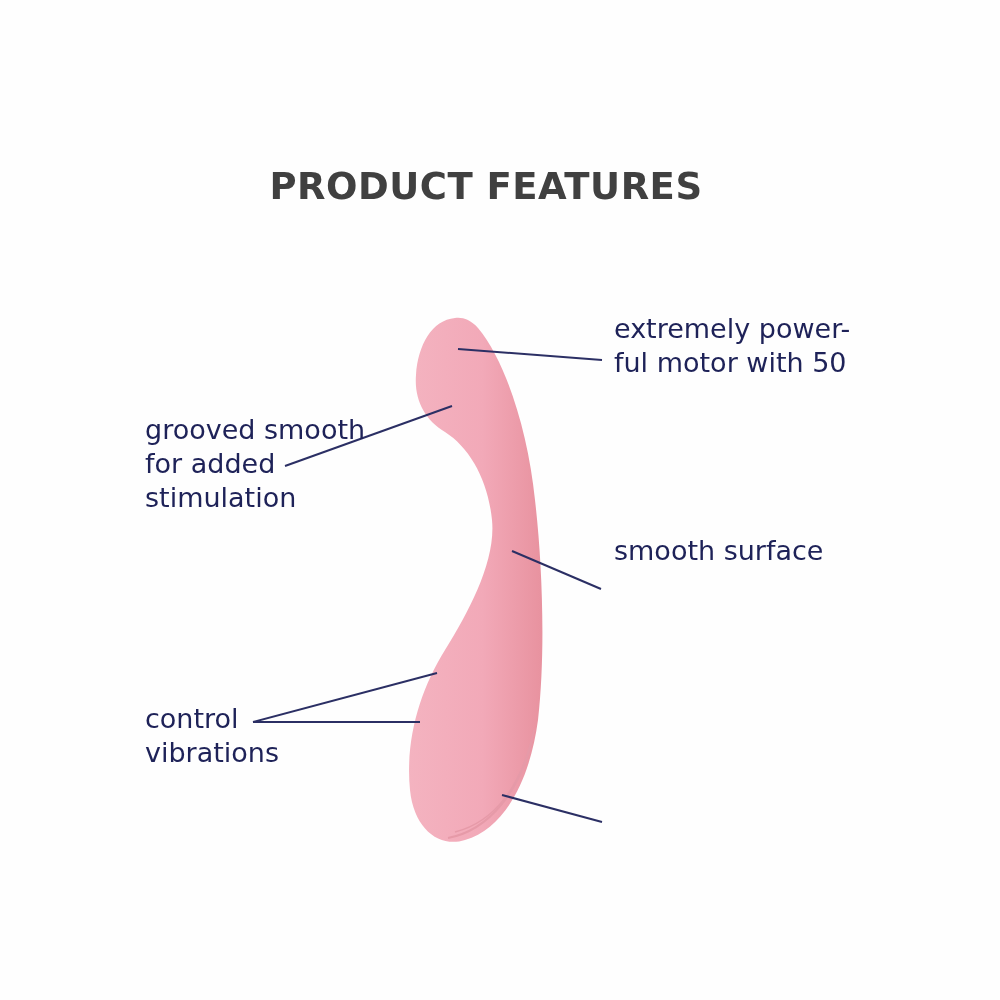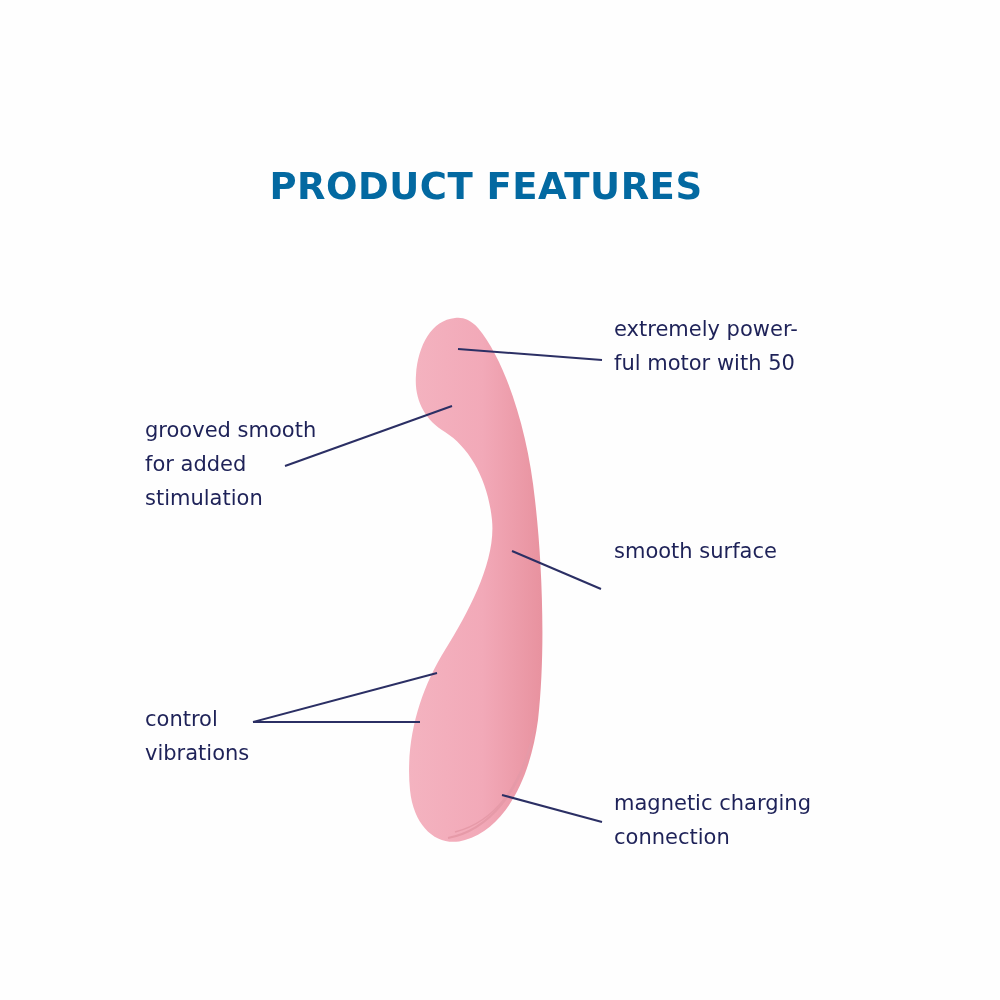--- a/index.html
+++ b/index.html
@@ -19,27 +19,27 @@
     .title {
       position: absolute;
       left: 0;
       top: 165px;
       width: 972px;
       text-align: center;
       font-family: "DejaVu Sans", sans-serif;
       font-weight: bold;
       font-size: 37px;
       letter-spacing: 0.5px;
-      color: #0369a1;
+      color: #404040;
       margin: 0;
     }
     .label {
       position: absolute;
       font-family: "DejaVu Sans", sans-serif;
-      font-size: 21px;
+      font-size: 27px;
       line-height: 34px;
       color: #1e2258;
       margin: 0;
     }
     .label span {
       display: block;
       white-space: nowrap;
     }
     svg.art {
       position: absolute;
@@ -103,18 +103,14 @@
 
   <div class="label" style="left:614px; top:534px;">
     <span>smooth surface</span>
   </div>
 
   <div class="label" style="left:145px; top:695px;margin-top:7px;">
     <span>control</span>
     <span>vibrations</span>
   </div>
 
-  <div class="label" style="left:614px; top:786px;">
-    <span>magnetic charging</span>
-    <span>connection</span>
-  </div>
 
 </div>
 
 </body></html>

